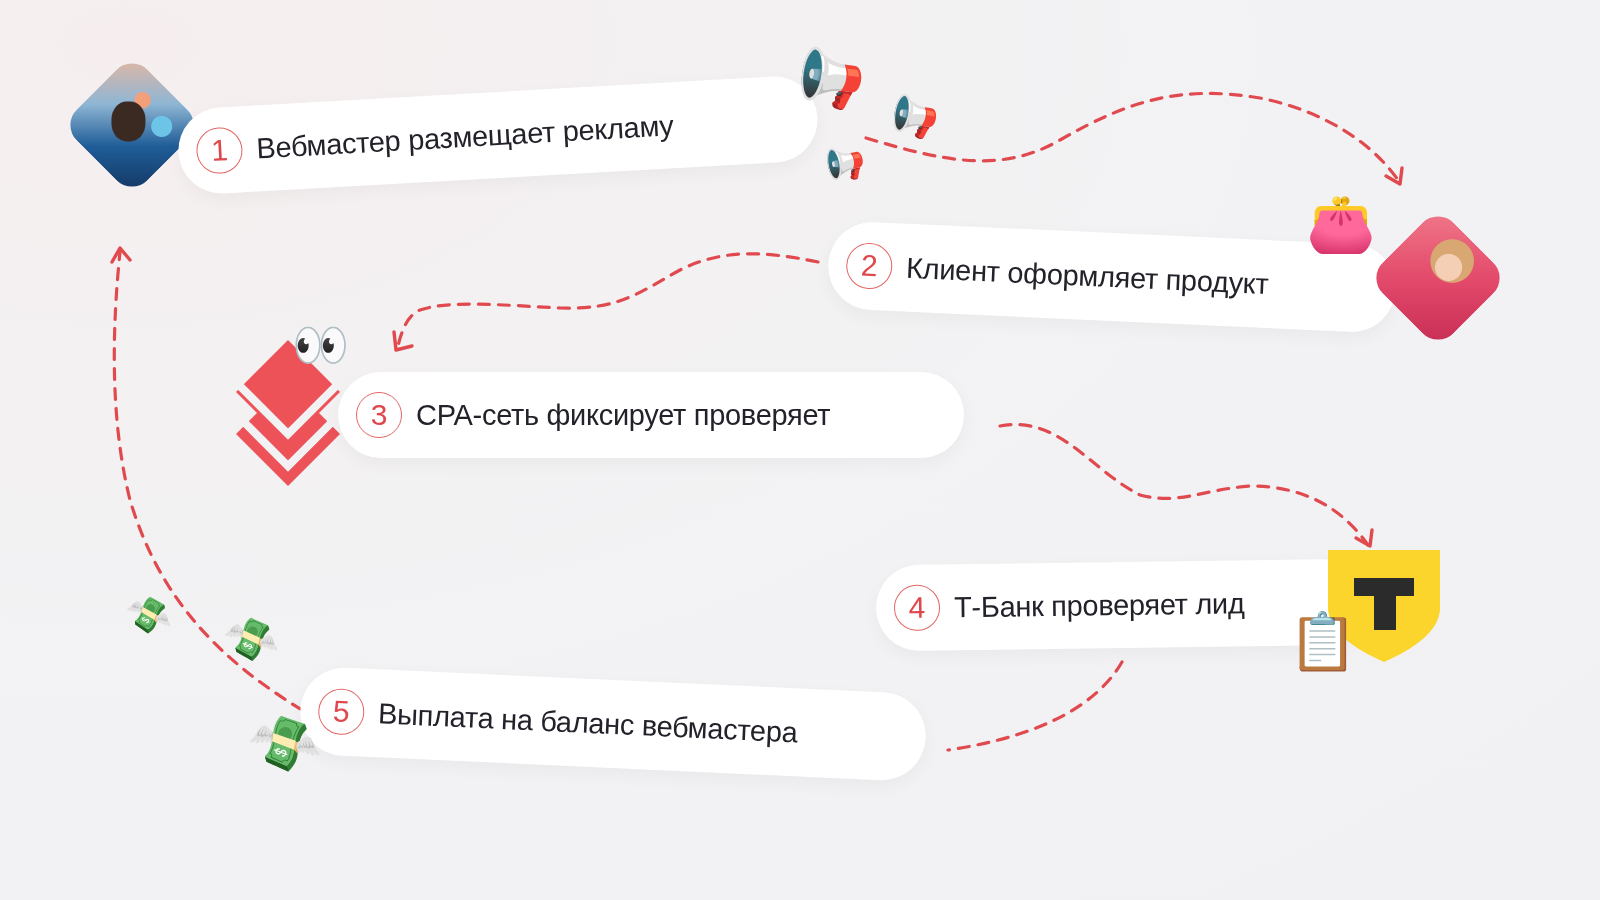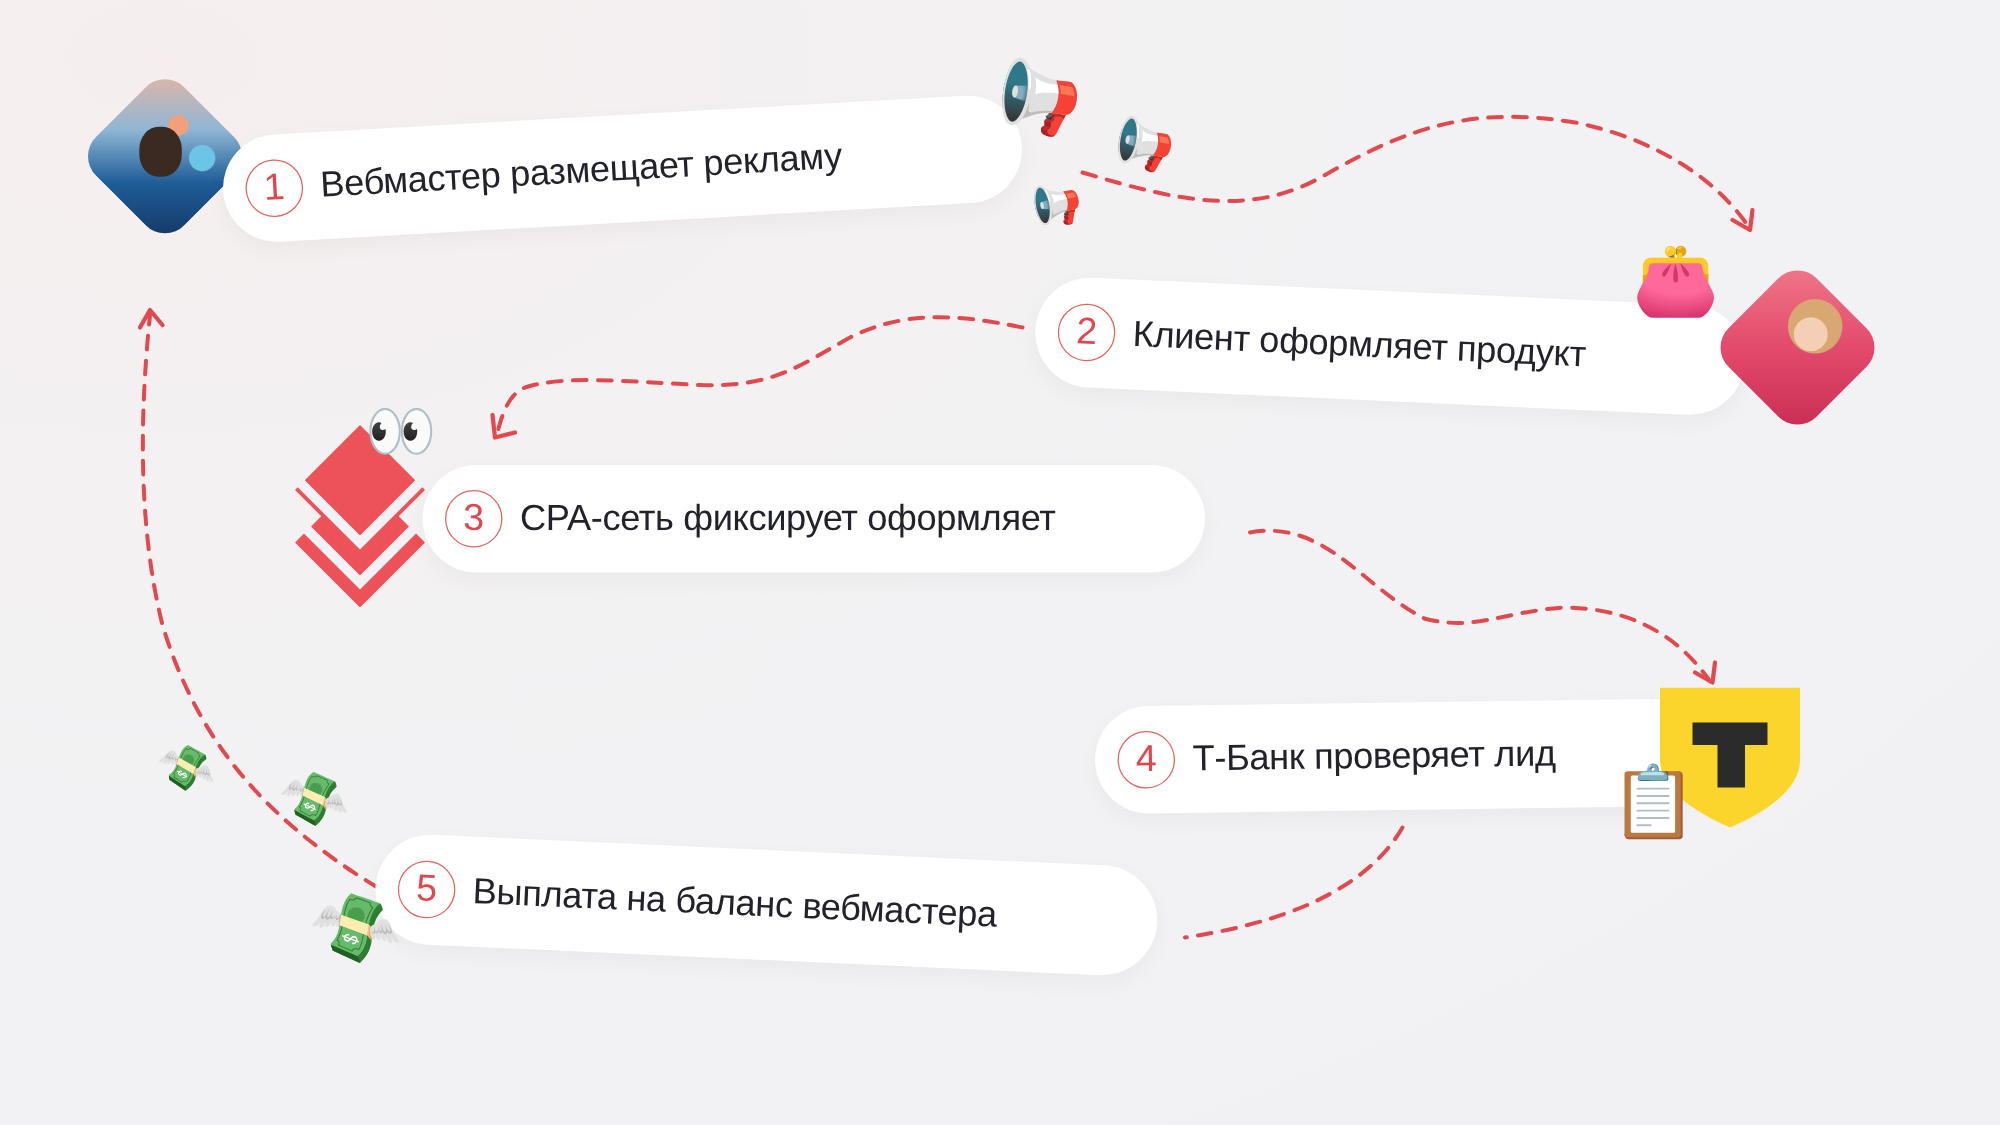--- a/index.html
+++ b/index.html
@@ -111,21 +111,21 @@
 
   <svg class="cpa-logo" viewBox="0 0 104 146">
     <polygon points="52,0 104,52 52,104 0,52" fill="#ec5257"></polygon>
     <polygon points="52,42 104,94 52,146 0,94" fill="#ec5257"></polygon>
     <polyline points="2,44 52,94 102,44" fill="none" stroke="#f2f2f4" stroke-width="8"></polyline>
     <polyline points="8,82 52,126 96,82" fill="none" stroke="#f2f2f4" stroke-width="8"></polyline>
   </svg>
   <span class="emoji eyes">👀</span>
   <div class="pill" style="left:338px; top:372px; width:626px; height:86px;">
     <span class="num">3</span>
-    <span class="label">CPA-сеть фиксирует оформляет</span>
+    <span class="label">CPA-сеть фиксирует проверяет</span>
   </div>
 
   <div class="pill" style="left:876px; top:562px; width:490px; height:86px; transform: rotate(-0.8deg);">
     <span class="num">4</span>
     <span class="label">Т-Банк проверяет лид</span>
   </div>
   <svg class="tbank-logo" viewBox="0 0 112 112">
     <path d="M0 0 H112 V58 C112 80, 88 98, 56 112 C 24 98, 0 80, 0 58 Z" fill="#fbd52b"></path>
     <path d="M26 28 H86 V46 H68 V80 H46 V46 H26 Z" fill="#2b2b2b"></path>
   </svg>

